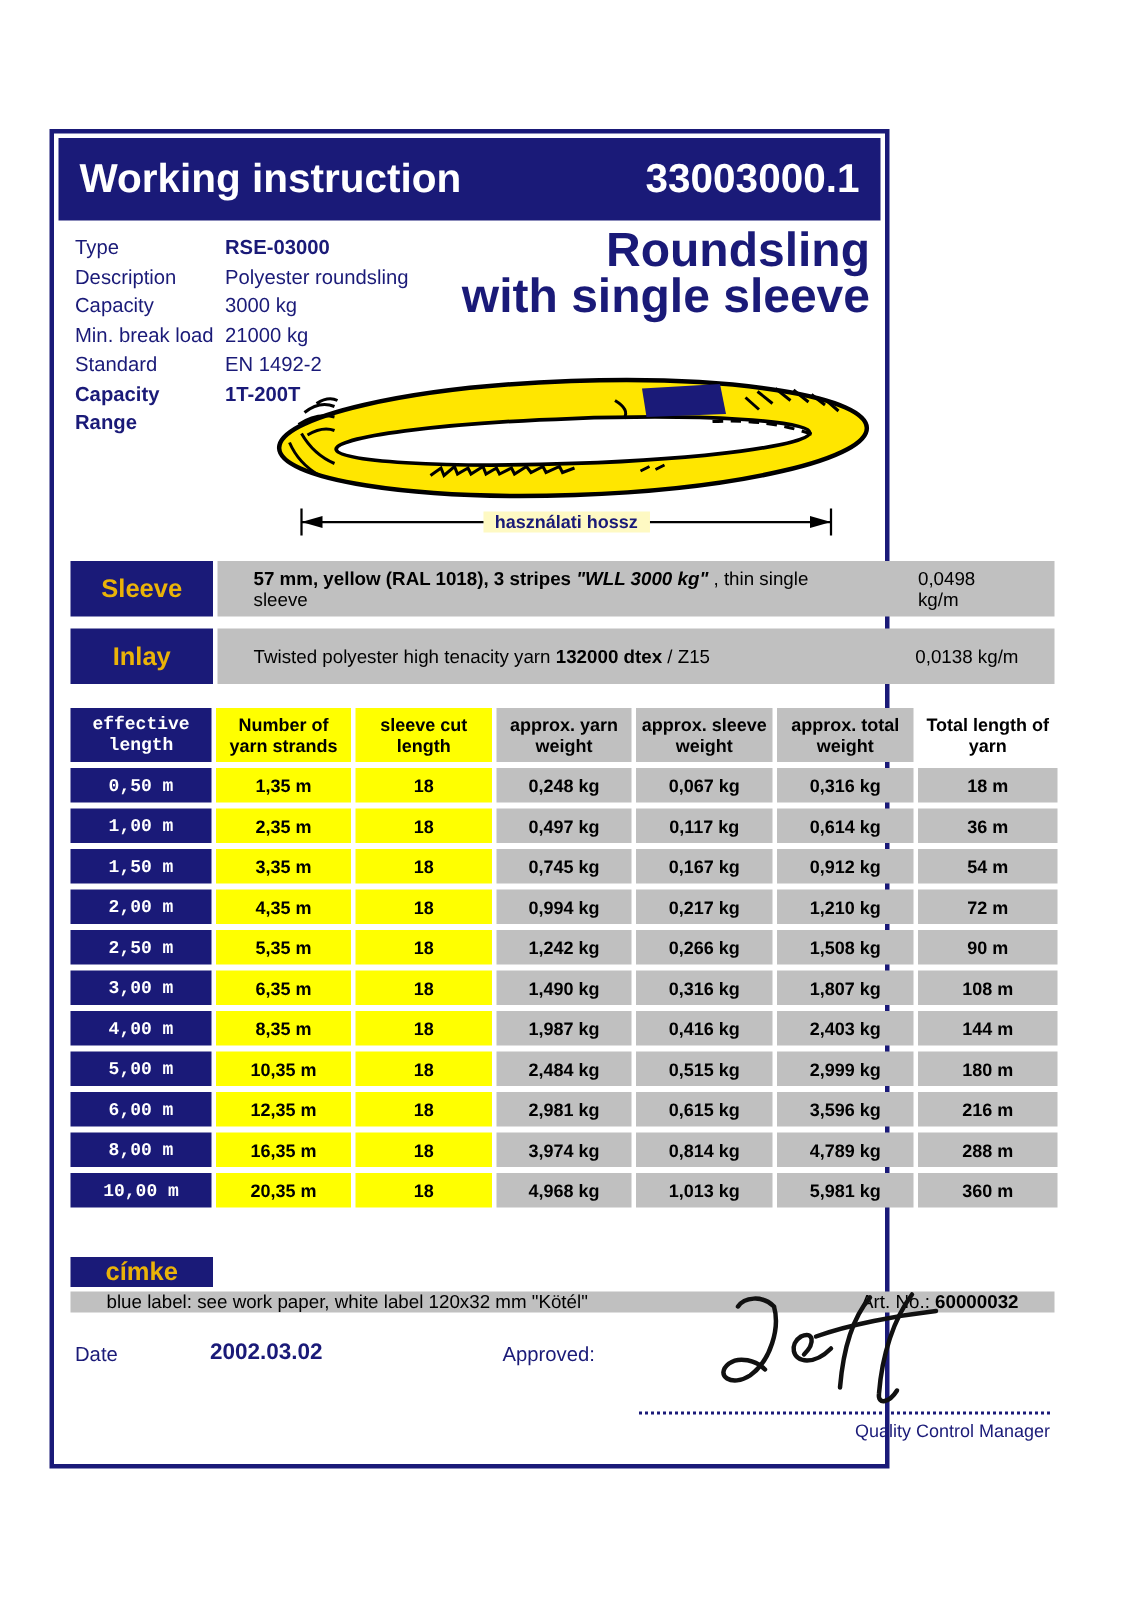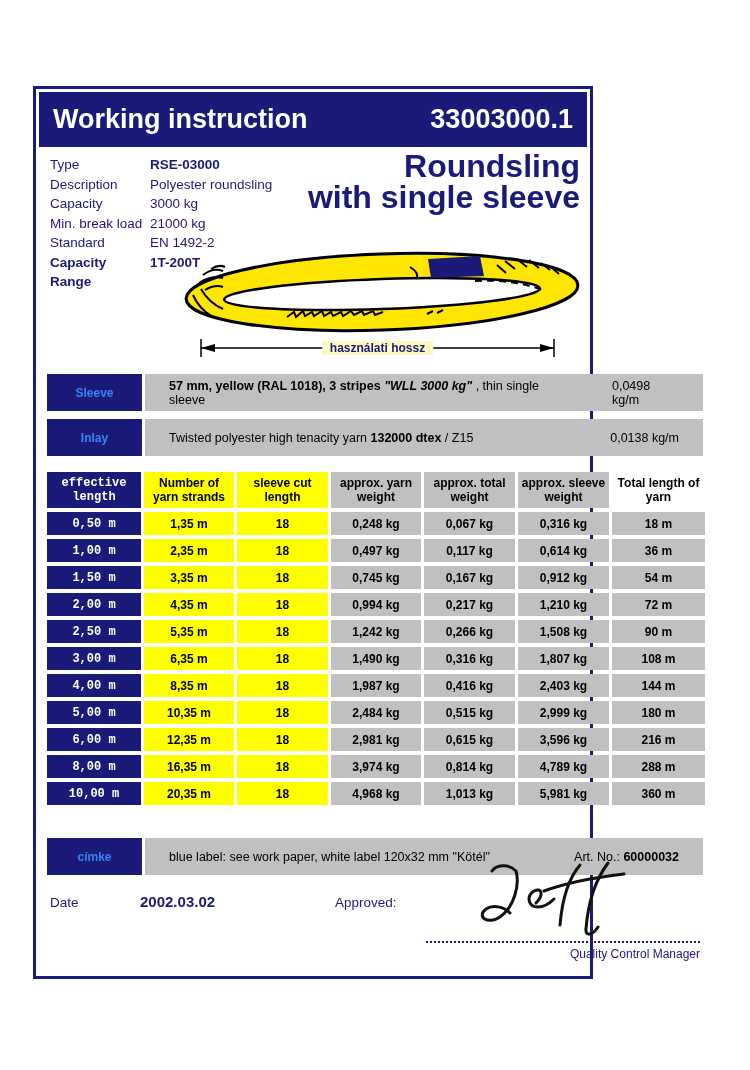--- a/index.html
+++ b/index.html
@@ -17,26 +17,26 @@
   .info-label{width:100px;flex:none;}
   .b{font-weight:bold;}
   .product-title{position:absolute;right:10px;top:62px;text-align:right;color:var(--navy);
     font-size:32px;font-weight:bold;line-height:31px;white-space:nowrap;}
   .sling-svg{position:absolute;left:139px;top:156px;}
   .dim{position:absolute;left:159px;top:248px;width:365px;height:22px;}
   .dim svg{position:absolute;inset:0;}
   .dim-label{position:absolute;left:50%;top:50%;transform:translate(-50%,-50%);background:#fef9c3;
     padding:0 8px;color:var(--navy);font-weight:bold;font-size:12px;white-space:nowrap;}
   .spec-row{position:absolute;left:11px;width:656px;height:37px;display:flex;gap:3px;font-size:12.5px;}
-  .spec-label{width:95px;flex:none;background:var(--navy);color:#3b82f6;font-weight:bold;
-    display:flex;align-items:center;justify-content:center;font-size:12px;}
+  .spec-label{width:95px;flex:none;background:var(--navy);color:#eab308;font-weight:bold;
+    display:flex;align-items:center;justify-content:center;font-size:17px;}
   .spec-content{flex:1;background:var(--gray);display:flex;align-items:center;padding:0 24px;color:#000;white-space:pre-wrap;gap:36px;}
   .spec-value{margin-left:auto;padding-left:8px;}
   .it{font-style:italic;font-weight:600;}
-  .row-sleeve{top:285px;} .row-inlay{top:330px;} .row-cimke{top:749px;}
+  .row-sleeve{top:285px;} .row-inlay{top:330px;} .row-cimke{top:749px;flex-direction:column;}
   .table-header,.table-body{position:absolute;left:11px;display:grid;
     grid-template-columns:94px 90px 91px 90px 91px 91px 93px;column-gap:3px;}
   .table-header{top:383px;}
   .table-body{top:423px;row-gap:4px;grid-auto-rows:23px;}
   .th{height:36px;display:flex;align-items:center;justify-content:center;text-align:center;
     font-weight:bold;font-size:12px;line-height:14px;padding:0 2px;}
   .td{display:flex;align-items:center;justify-content:center;font-weight:bold;font-size:12px;}
   .bg-navy{background:var(--navy);color:#ffffff;font-family:Liberation Mono, monospace;}
   .bg-yellow{background:var(--yellow);color:#000;}
   .bg-gray{background:var(--gray);color:#000;}
@@ -129,22 +129,22 @@
       <span><span>Twisted polyester high tenacity yarn </span><span class="b">132000 dtex</span><span> / Z15</span></span>
       <span class="spec-value">0,0138 kg/m</span>
     </div>
   </div>
 
   <div class="table-header">
       <div class="th bg-navy">effective length</div>
       <div class="th bg-yellow">Number of yarn strands</div>
       <div class="th bg-yellow">sleeve cut length</div>
       <div class="th bg-gray">approx. yarn weight</div>
+      <div class="th bg-gray">approx. sleeve weight</div>
       <div class="th bg-gray">approx. total weight</div>
-      <div class="th bg-gray">approx. sleeve weight</div>
       <div class="th bg-white">Total length of yarn</div>
     </div>
   <div class="table-body">
       <div class="td bg-navy">0,50 m</div>
       <div class="td bg-yellow">1,35 m</div>
       <div class="td bg-yellow">18</div>
       <div class="td bg-gray">0,248 kg</div>
       <div class="td bg-gray">0,067 kg</div>
       <div class="td bg-gray">0,316 kg</div>
       <div class="td bg-gray">18 m</div>

